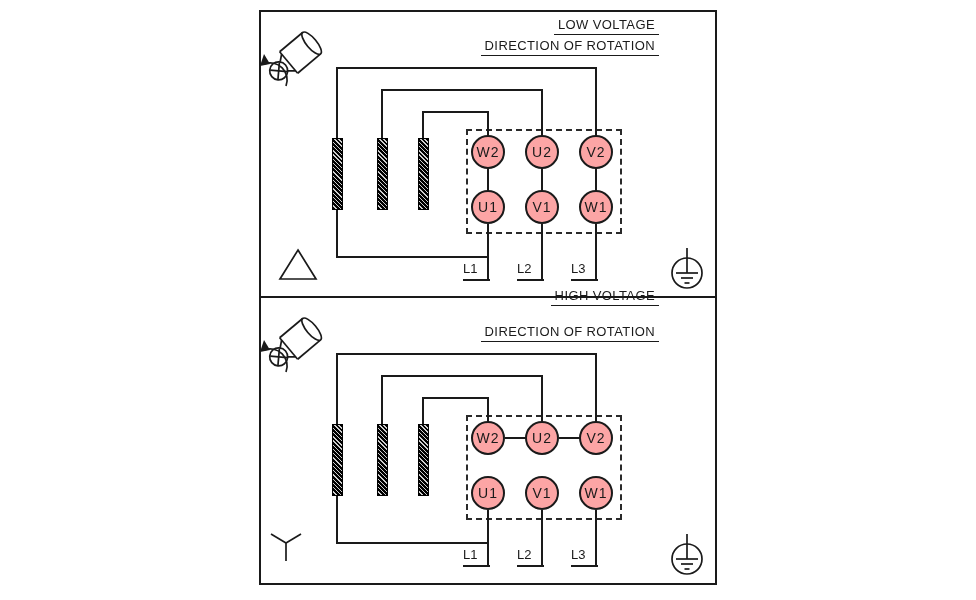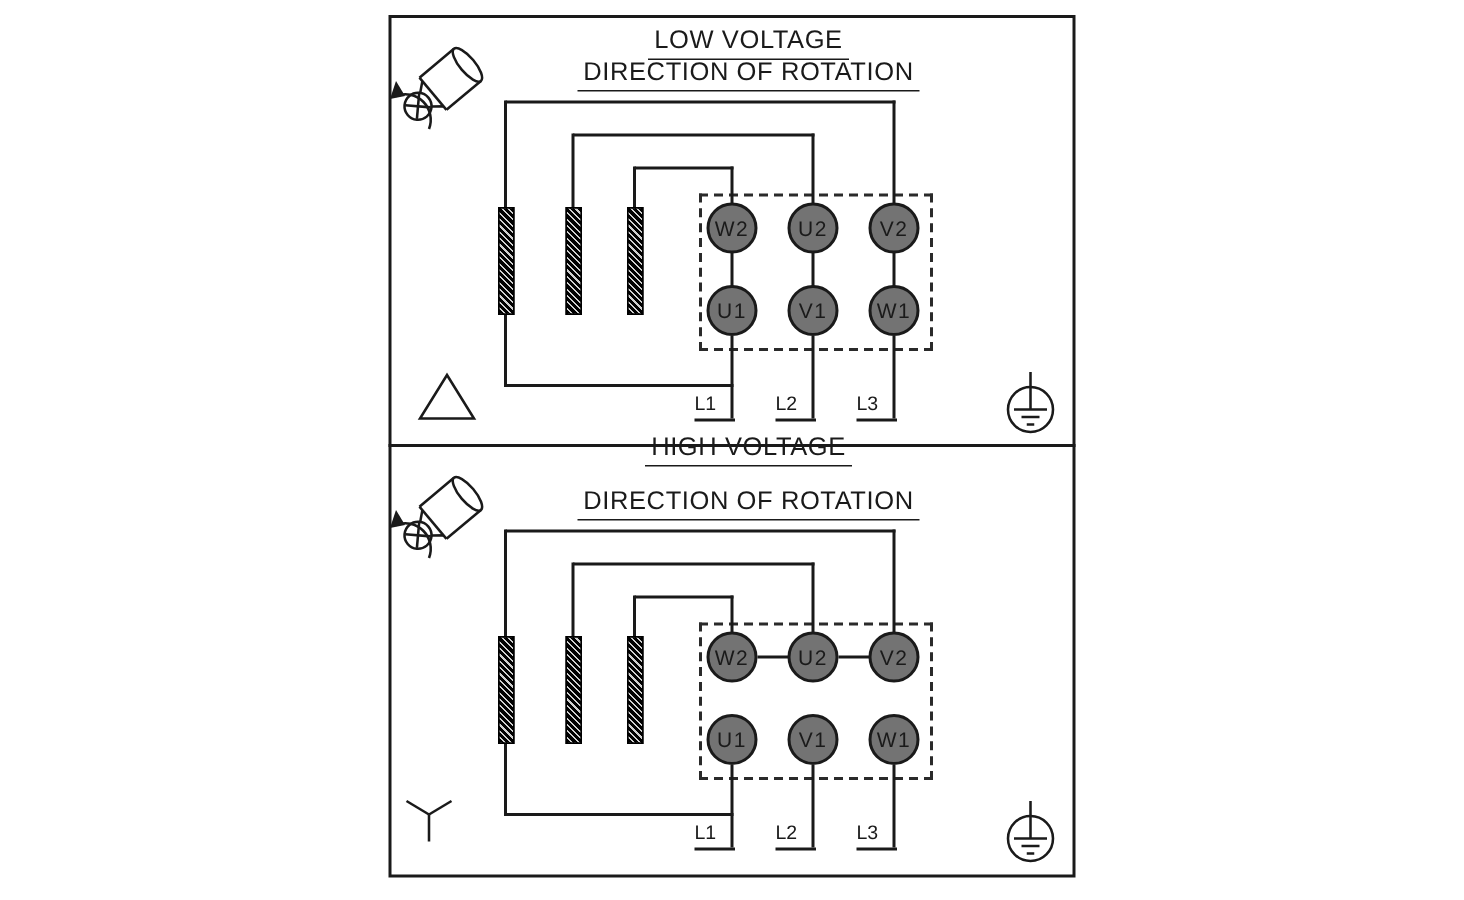--- a/index.html
+++ b/index.html
@@ -7,26 +7,26 @@
   .canvas{position:relative;width:976px;height:600px;background:#fff;overflow:hidden;}
   .frame{position:absolute;left:259px;top:10px;width:458px;height:575px;border:2px solid #1a1a1a;box-sizing:border-box;}
   .hl{position:absolute;height:2px;background:#1a1a1a;z-index:1;}
   .vl{position:absolute;width:2px;background:#1a1a1a;z-index:1;}
   .divider{position:absolute;left:259px;top:296px;width:458px;height:2px;background:#1a1a1a;z-index:1;}
   .bar{position:absolute;width:11px;height:72px;z-index:2;border:1px solid #000;box-sizing:border-box;
        background-color:#000;
        background-image:repeating-linear-gradient(45deg,#000 0 2px,#cfcfcf 2px 3px),
                         repeating-linear-gradient(-45deg,#000 0 2px,#b9b9b9 2px 3px);}
   .dashed-box{position:absolute;border:2px dashed #2a2a2a;box-sizing:border-box;z-index:0;}
-  .term{position:absolute;width:34px;height:34px;border:2px solid #1a1a1a;border-radius:50%;background:#737373;
+  .term{position:absolute;width:34px;height:34px;border:2px solid #1a1a1a;border-radius:50%;background:#fca5a5;
         box-sizing:border-box;display:flex;align-items:center;justify-content:center;
         font-size:14px;letter-spacing:1px;z-index:3;}
   .lead-label{position:absolute;width:27px;height:17px;font-size:13px;border-bottom:2px solid #1a1a1a;
               padding-bottom:1px;z-index:3;background:transparent;}
-  .panel-title{position:absolute;left:339px;width:320px;text-align:center;font-size:17px;letter-spacing:.4px;z-index:3;}
+  .panel-title{position:absolute;left:339px;width:320px;text-align:right;font-size:13px;letter-spacing:.4px;z-index:3;}
   .underlined{display:inline-block;border-bottom:1.5px solid #1a1a1a;padding:0 4px 2px 4px;}
   .sym{position:absolute;z-index:3;}
 </style>
 </head>
 <body>
 
 <div class="canvas">
   <div class="frame"></div>
   <div class="divider"></div>
 

